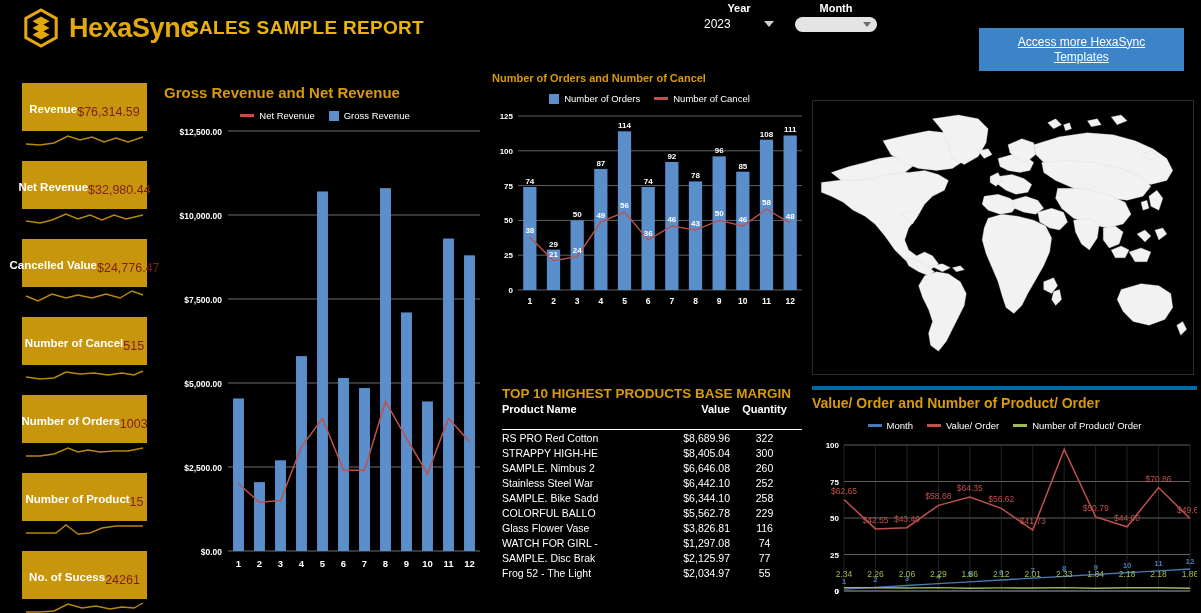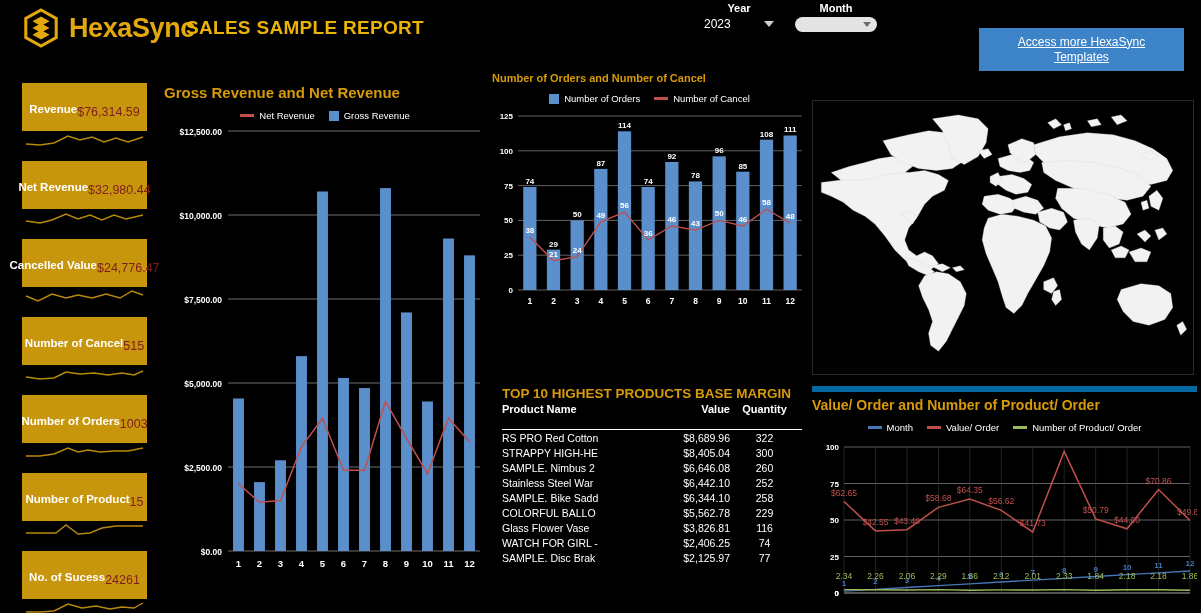--- a/index.html
+++ b/index.html
@@ -81,21 +81,21 @@
   th.c-val, td.c-val { text-align: right; width: 30%; }
   th.c-qty, td.c-qty { text-align: center; width: 24%; padding-right: 3px; }
   td { font-size: 10.5px; color: #ffffff; padding-top: 2px; padding-bottom: 1px; }
   td.c-name { white-space: nowrap; overflow: hidden; text-overflow: clip; }
 
   
   .map-panel { position: absolute; left: 812px; top: 100px; width: 382px; height: 275px; border: 1px solid #2a2a2a; overflow: hidden; }
   .map-svg { display: block; width: 100%; height: 100%; }
 
   
-  .vo-panel { position: absolute; left: 812px; top: 386px; width: 385px; height: 224px; border-top: 6px solid #0369a1; padding-top: 5px; }
+  .vo-panel { position: absolute; left: 812px; top: 386px; width: 385px; height: 224px; border-top: 4px solid #0369a1; padding-top: 5px; }
   .vo-title { font-size: 14px; }
 </style>
 </head>
 <body>
 
 <div class="page">
 
   <div class="logo-wrap">
     <svg class="logo-mark" viewBox="0 0 40 42">
       <path d="M20 2 L36 11 L36 31 L20 40 L4 31 L4 11 Z" fill="none" stroke="#E3A80B" stroke-width="3.2"></path>
@@ -366,27 +366,32 @@
             <td class="c-val">$5,562.78</td>
             <td class="c-qty">229</td>
           </tr>
           <tr>
             <td class="c-name">Glass Flower Vase</td>
             <td class="c-val">$3,826.81</td>
             <td class="c-qty">116</td>
           </tr>
           <tr>
             <td class="c-name">WATCH FOR GIRL -</td>
-            <td class="c-val">$2,406.25</td>
+            <td class="c-val">$1,297.08</td>
             <td class="c-qty">74</td>
           </tr>
           <tr>
             <td class="c-name">SAMPLE. Disc Brak</td>
             <td class="c-val">$2,125.97</td>
             <td class="c-qty">77</td>
+          </tr>
+          <tr>
+            <td class="c-name">Frog 52 - The Light</td>
+            <td class="c-val">$2,034.97</td>
+            <td class="c-qty">55</td>
           </tr>
         </tbody>
     </table>
   </div>
 
   <div class="map-panel">
     <svg class="map-svg" viewBox="0 0 382 275">
       <rect x="0" y="0" width="382" height="275" fill="#000"></rect>
       <g fill="#f2f2f2" stroke="#cfcfcf" stroke-width="0.3">
 

